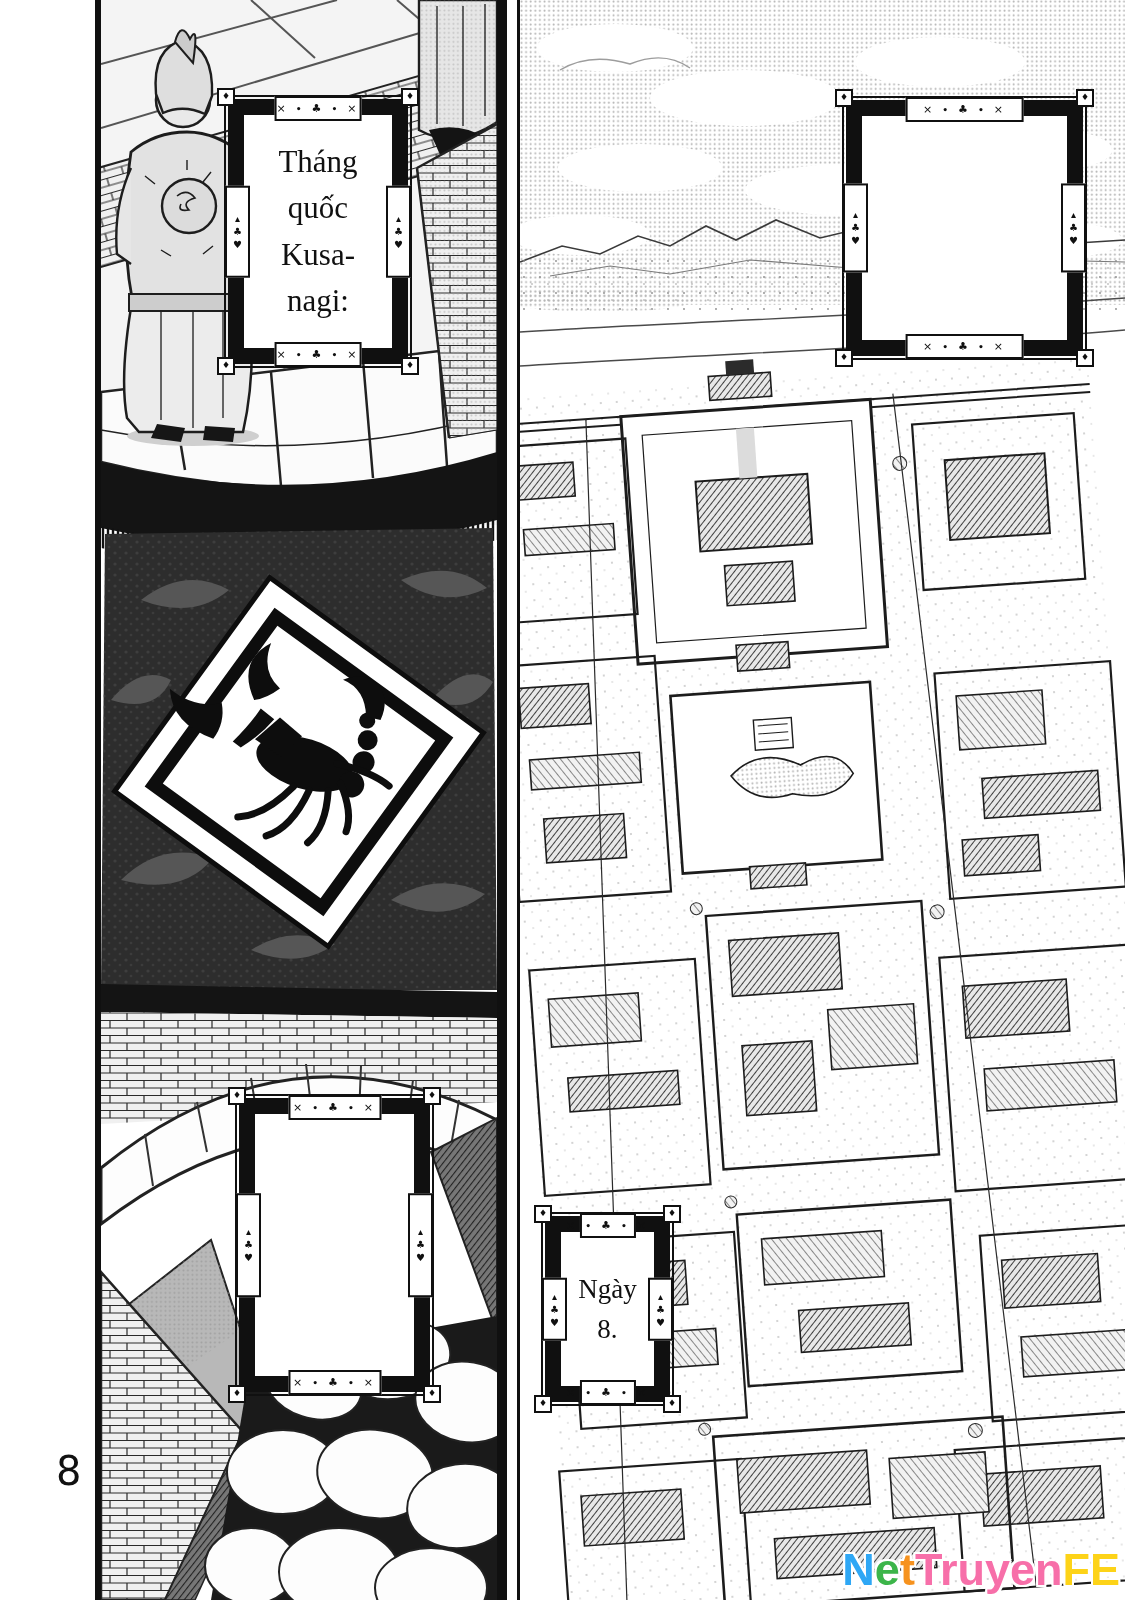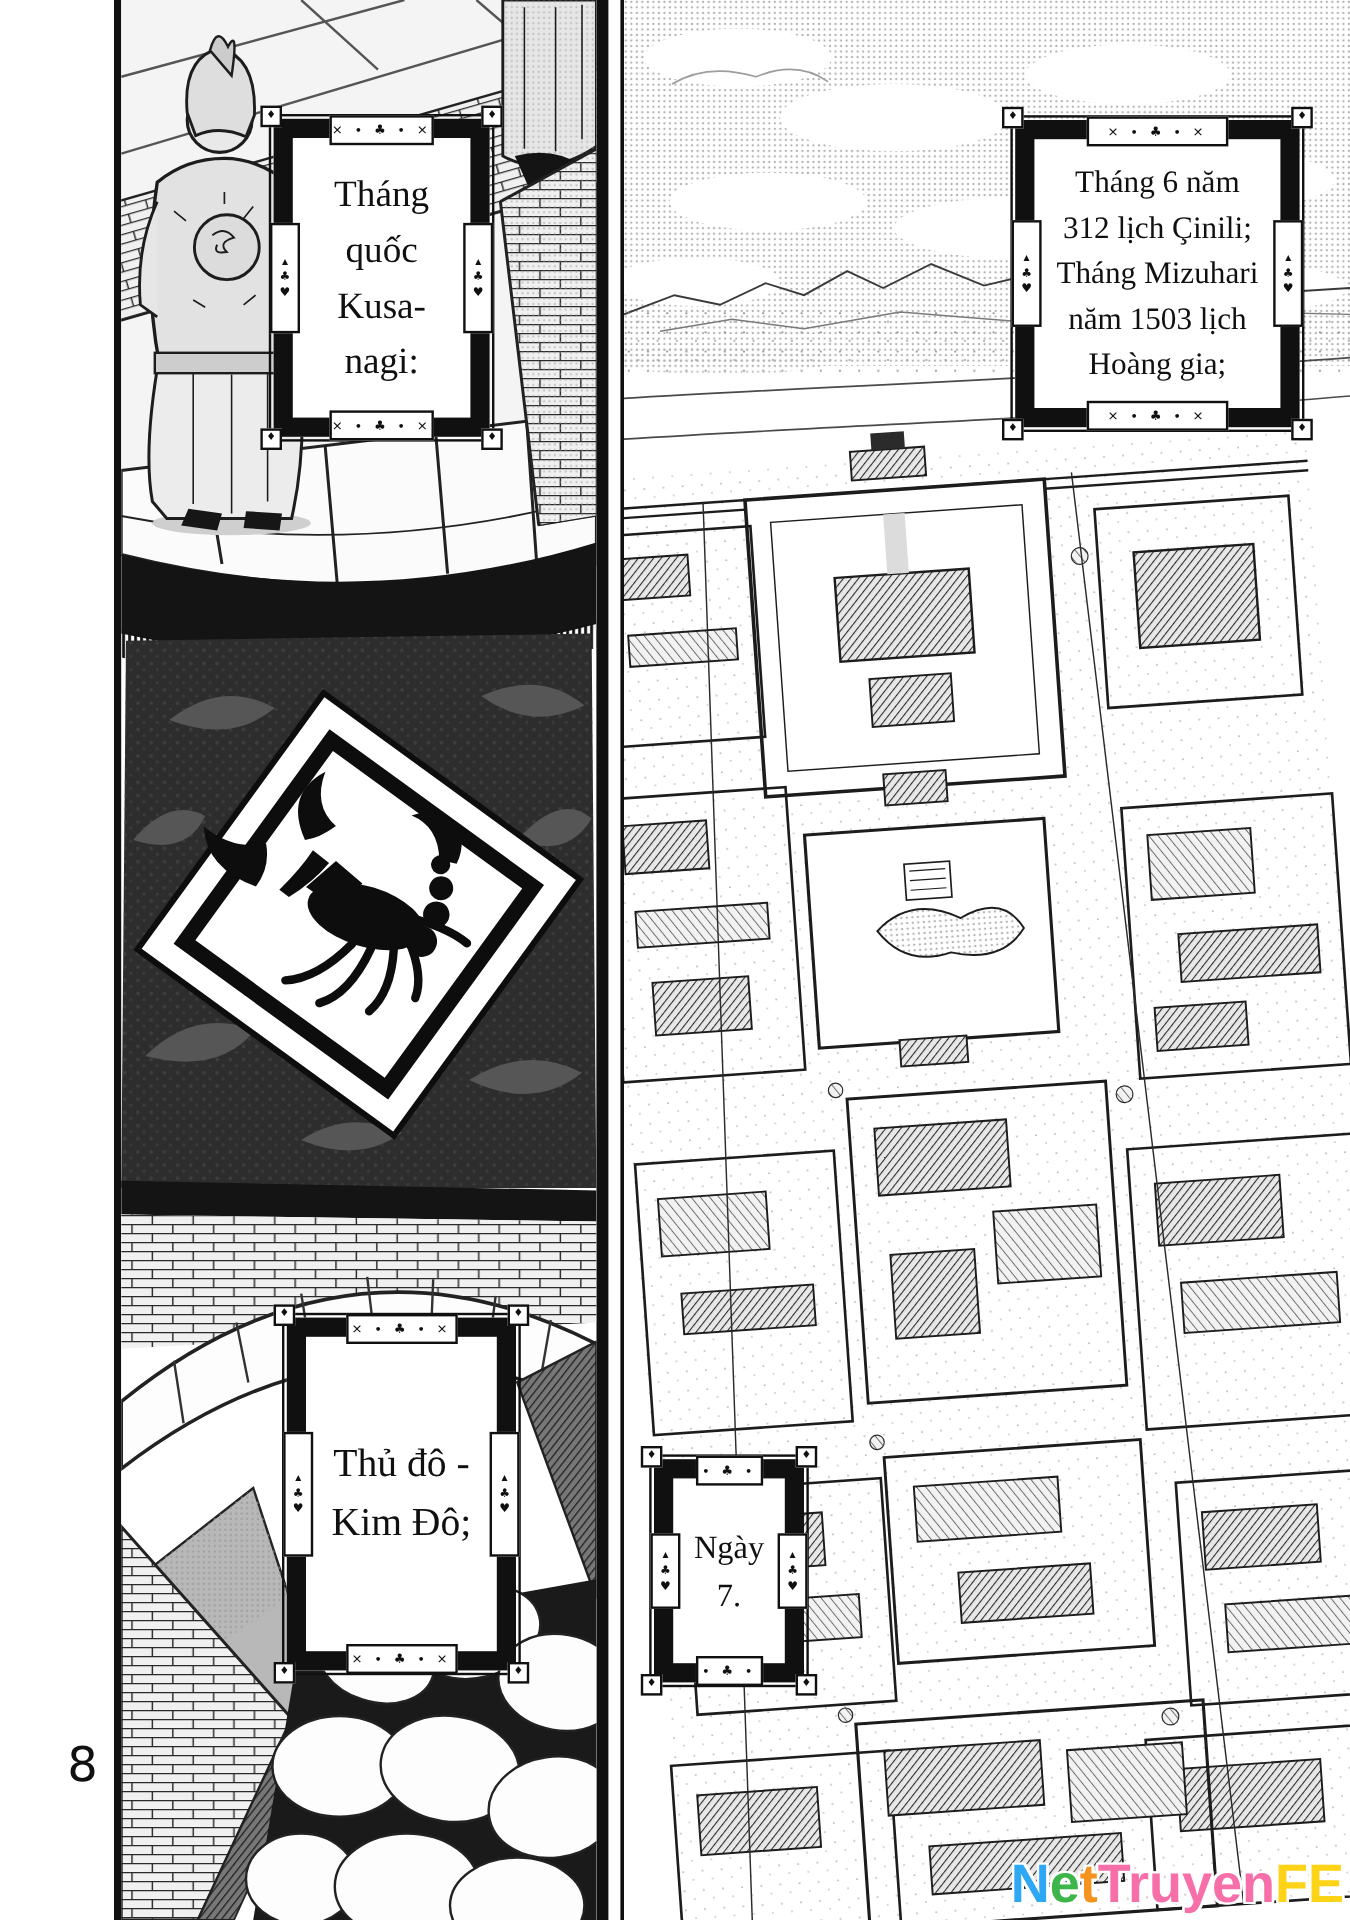--- a/index.html
+++ b/index.html
@@ -338,59 +338,52 @@
     <span class="plq v rgt">▴
 ♣
 ♥</span>
     <span class="cnr tl">♦</span>
     <span class="cnr tr">♦</span>
     <span class="cnr bl">♦</span>
     <span class="cnr br">♦</span>
   </div>
 
   <div class="obox box-date">
-    <span class="obox-text t-date">Tháng 6 năm
-312 lịch Çinili;
-Tháng Mizuhari
-năm 1503 lịch
-Hoàng gia;</span>
     <span class="plq h top">× ∙ ♣ ∙ ×</span>
     <span class="plq h bot">× ∙ ♣ ∙ ×</span>
     <span class="plq v lft">▴
 ♣
 ♥</span>
     <span class="plq v rgt">▴
 ♣
 ♥</span>
     <span class="cnr tl">♦</span>
     <span class="cnr tr">♦</span>
     <span class="cnr bl">♦</span>
     <span class="cnr br">♦</span>
   </div>
 
   <div class="obox box-capital">
-    <span class="obox-text t-capital">Thủ đô -
-Kim Đô;</span>
     <span class="plq h top">× ∙ ♣ ∙ ×</span>
     <span class="plq h bot">× ∙ ♣ ∙ ×</span>
     <span class="plq v lft">▴
 ♣
 ♥</span>
     <span class="plq v rgt">▴
 ♣
 ♥</span>
     <span class="cnr tl">♦</span>
     <span class="cnr tr">♦</span>
     <span class="cnr bl">♦</span>
     <span class="cnr br">♦</span>
   </div>
 
   <div class="obox box-day">
     <span class="obox-text t-day">Ngày
-7.</span>
+8.</span>
     <span class="plq h top">× ∙ ♣ ∙ ×</span>
     <span class="plq h bot">× ∙ ♣ ∙ ×</span>
     <span class="plq v lft">▴
 ♣
 ♥</span>
     <span class="plq v rgt">▴
 ♣
 ♥</span>
     <span class="cnr tl">♦</span>
     <span class="cnr tr">♦</span>

